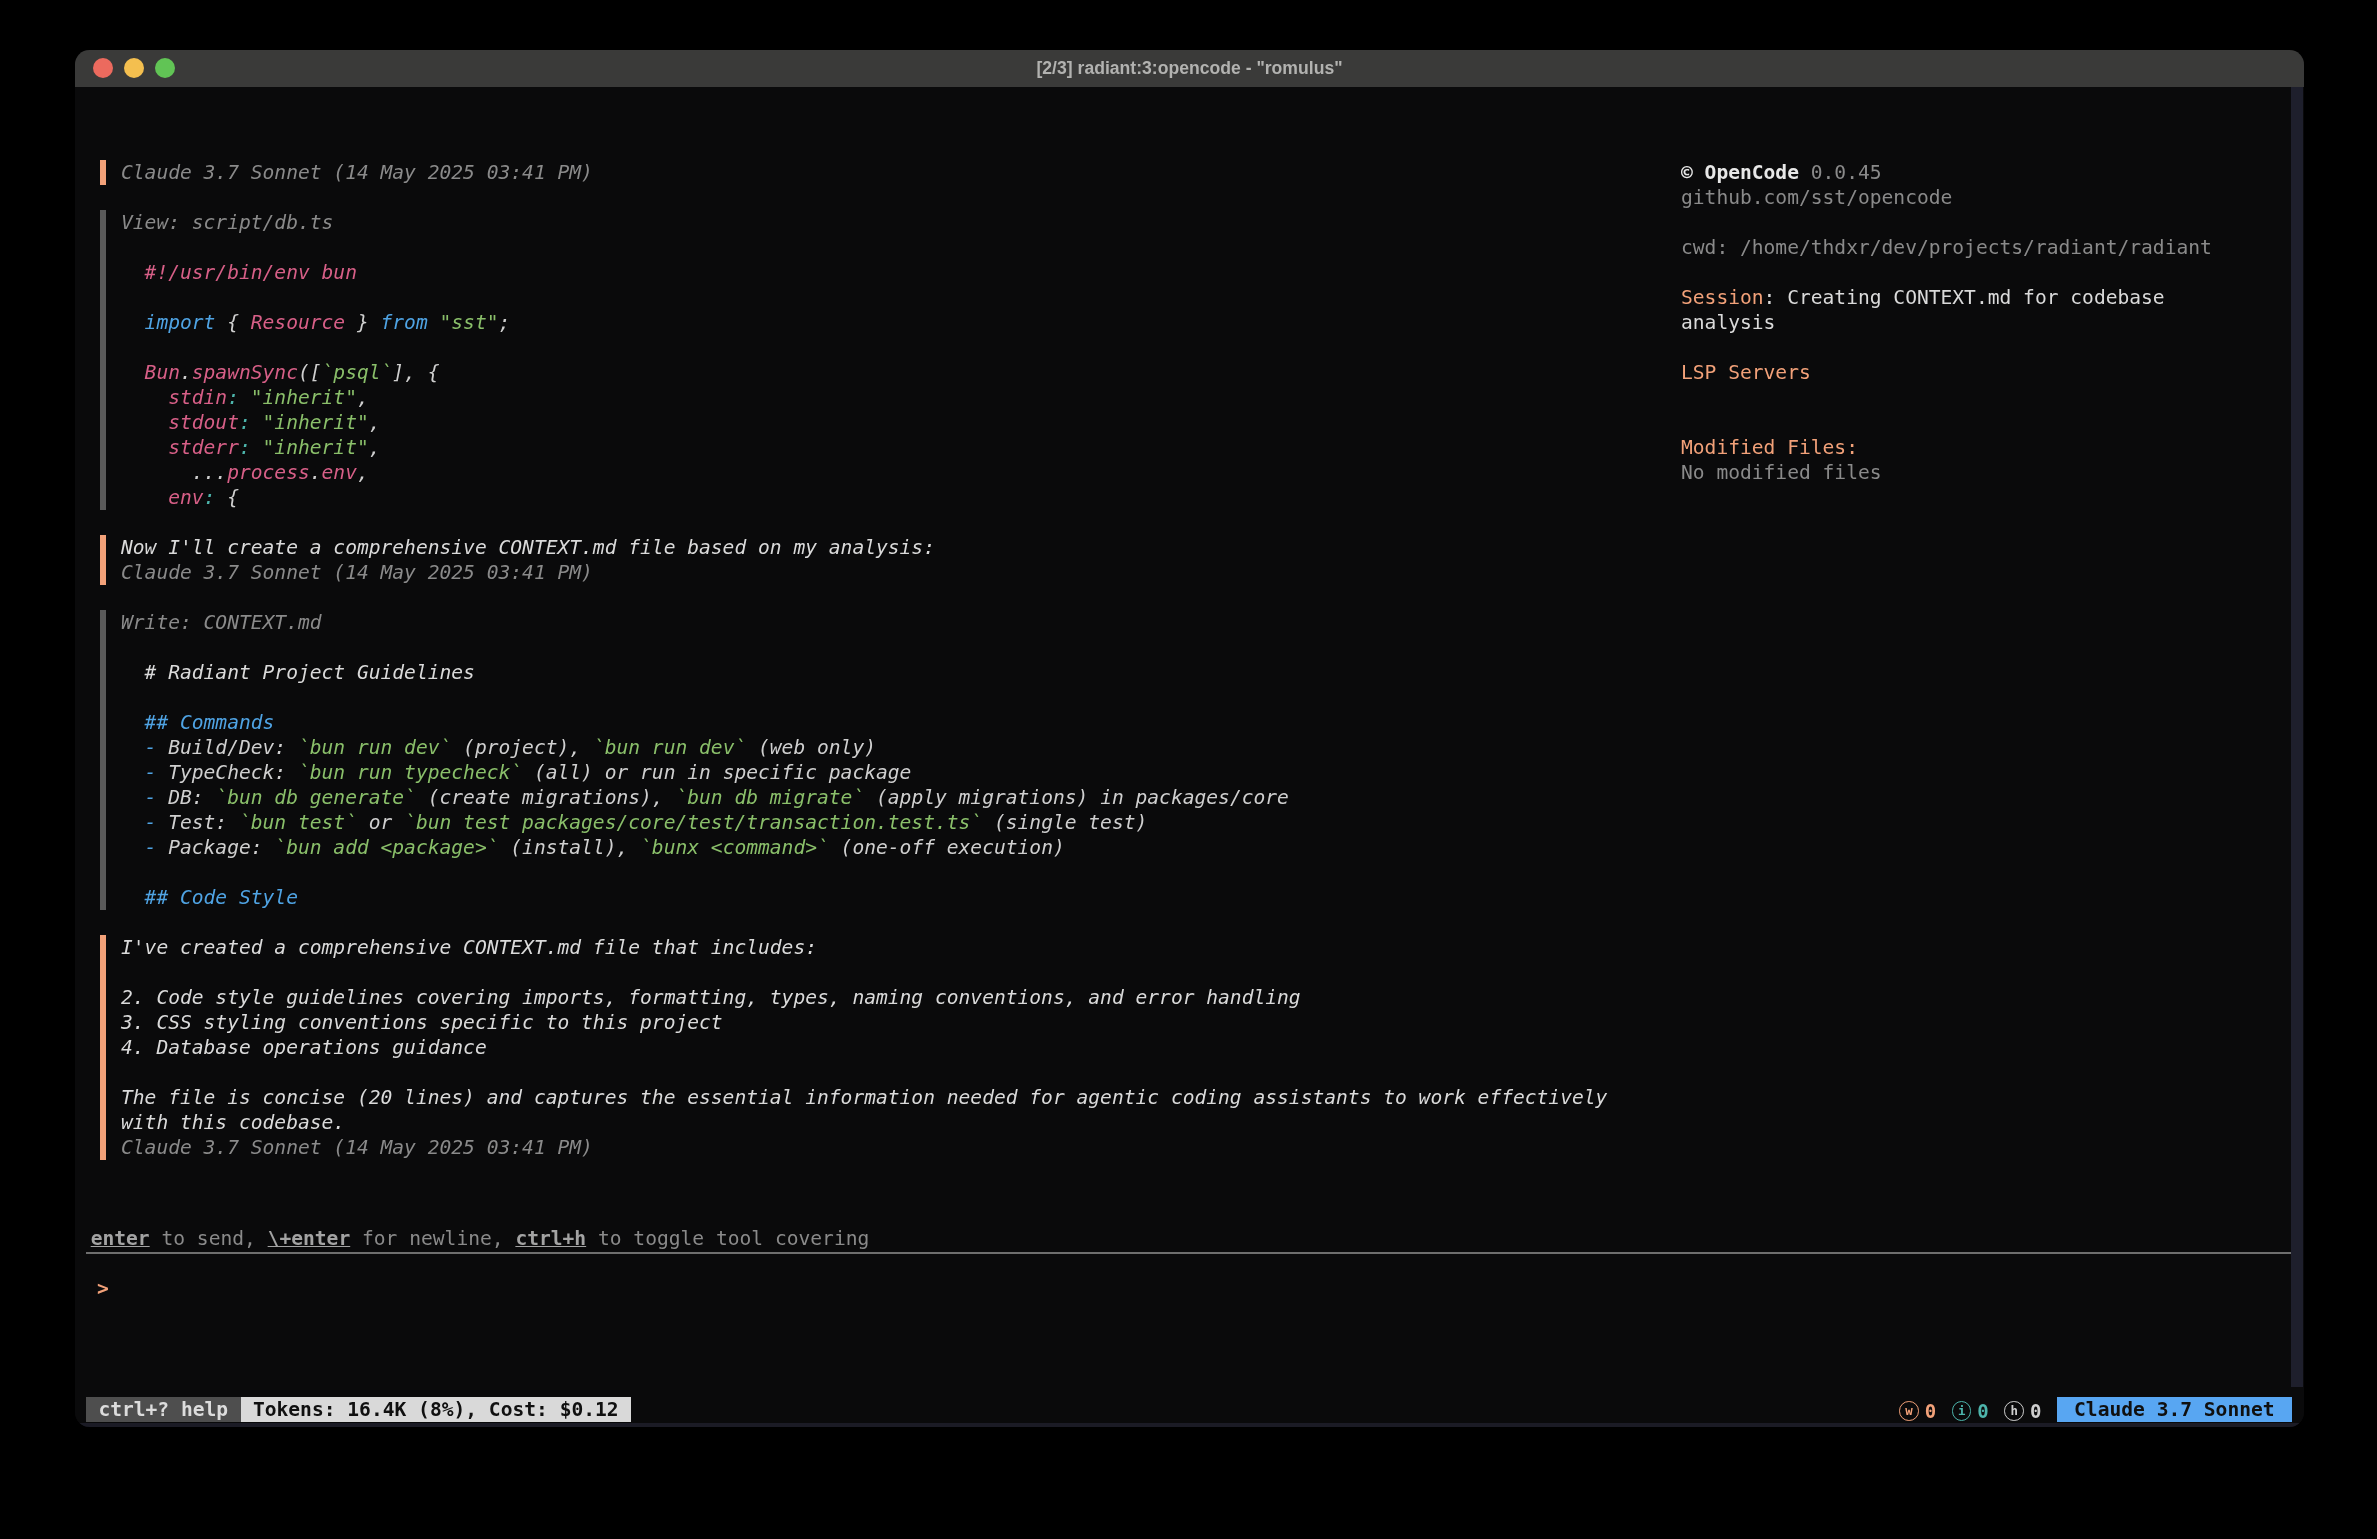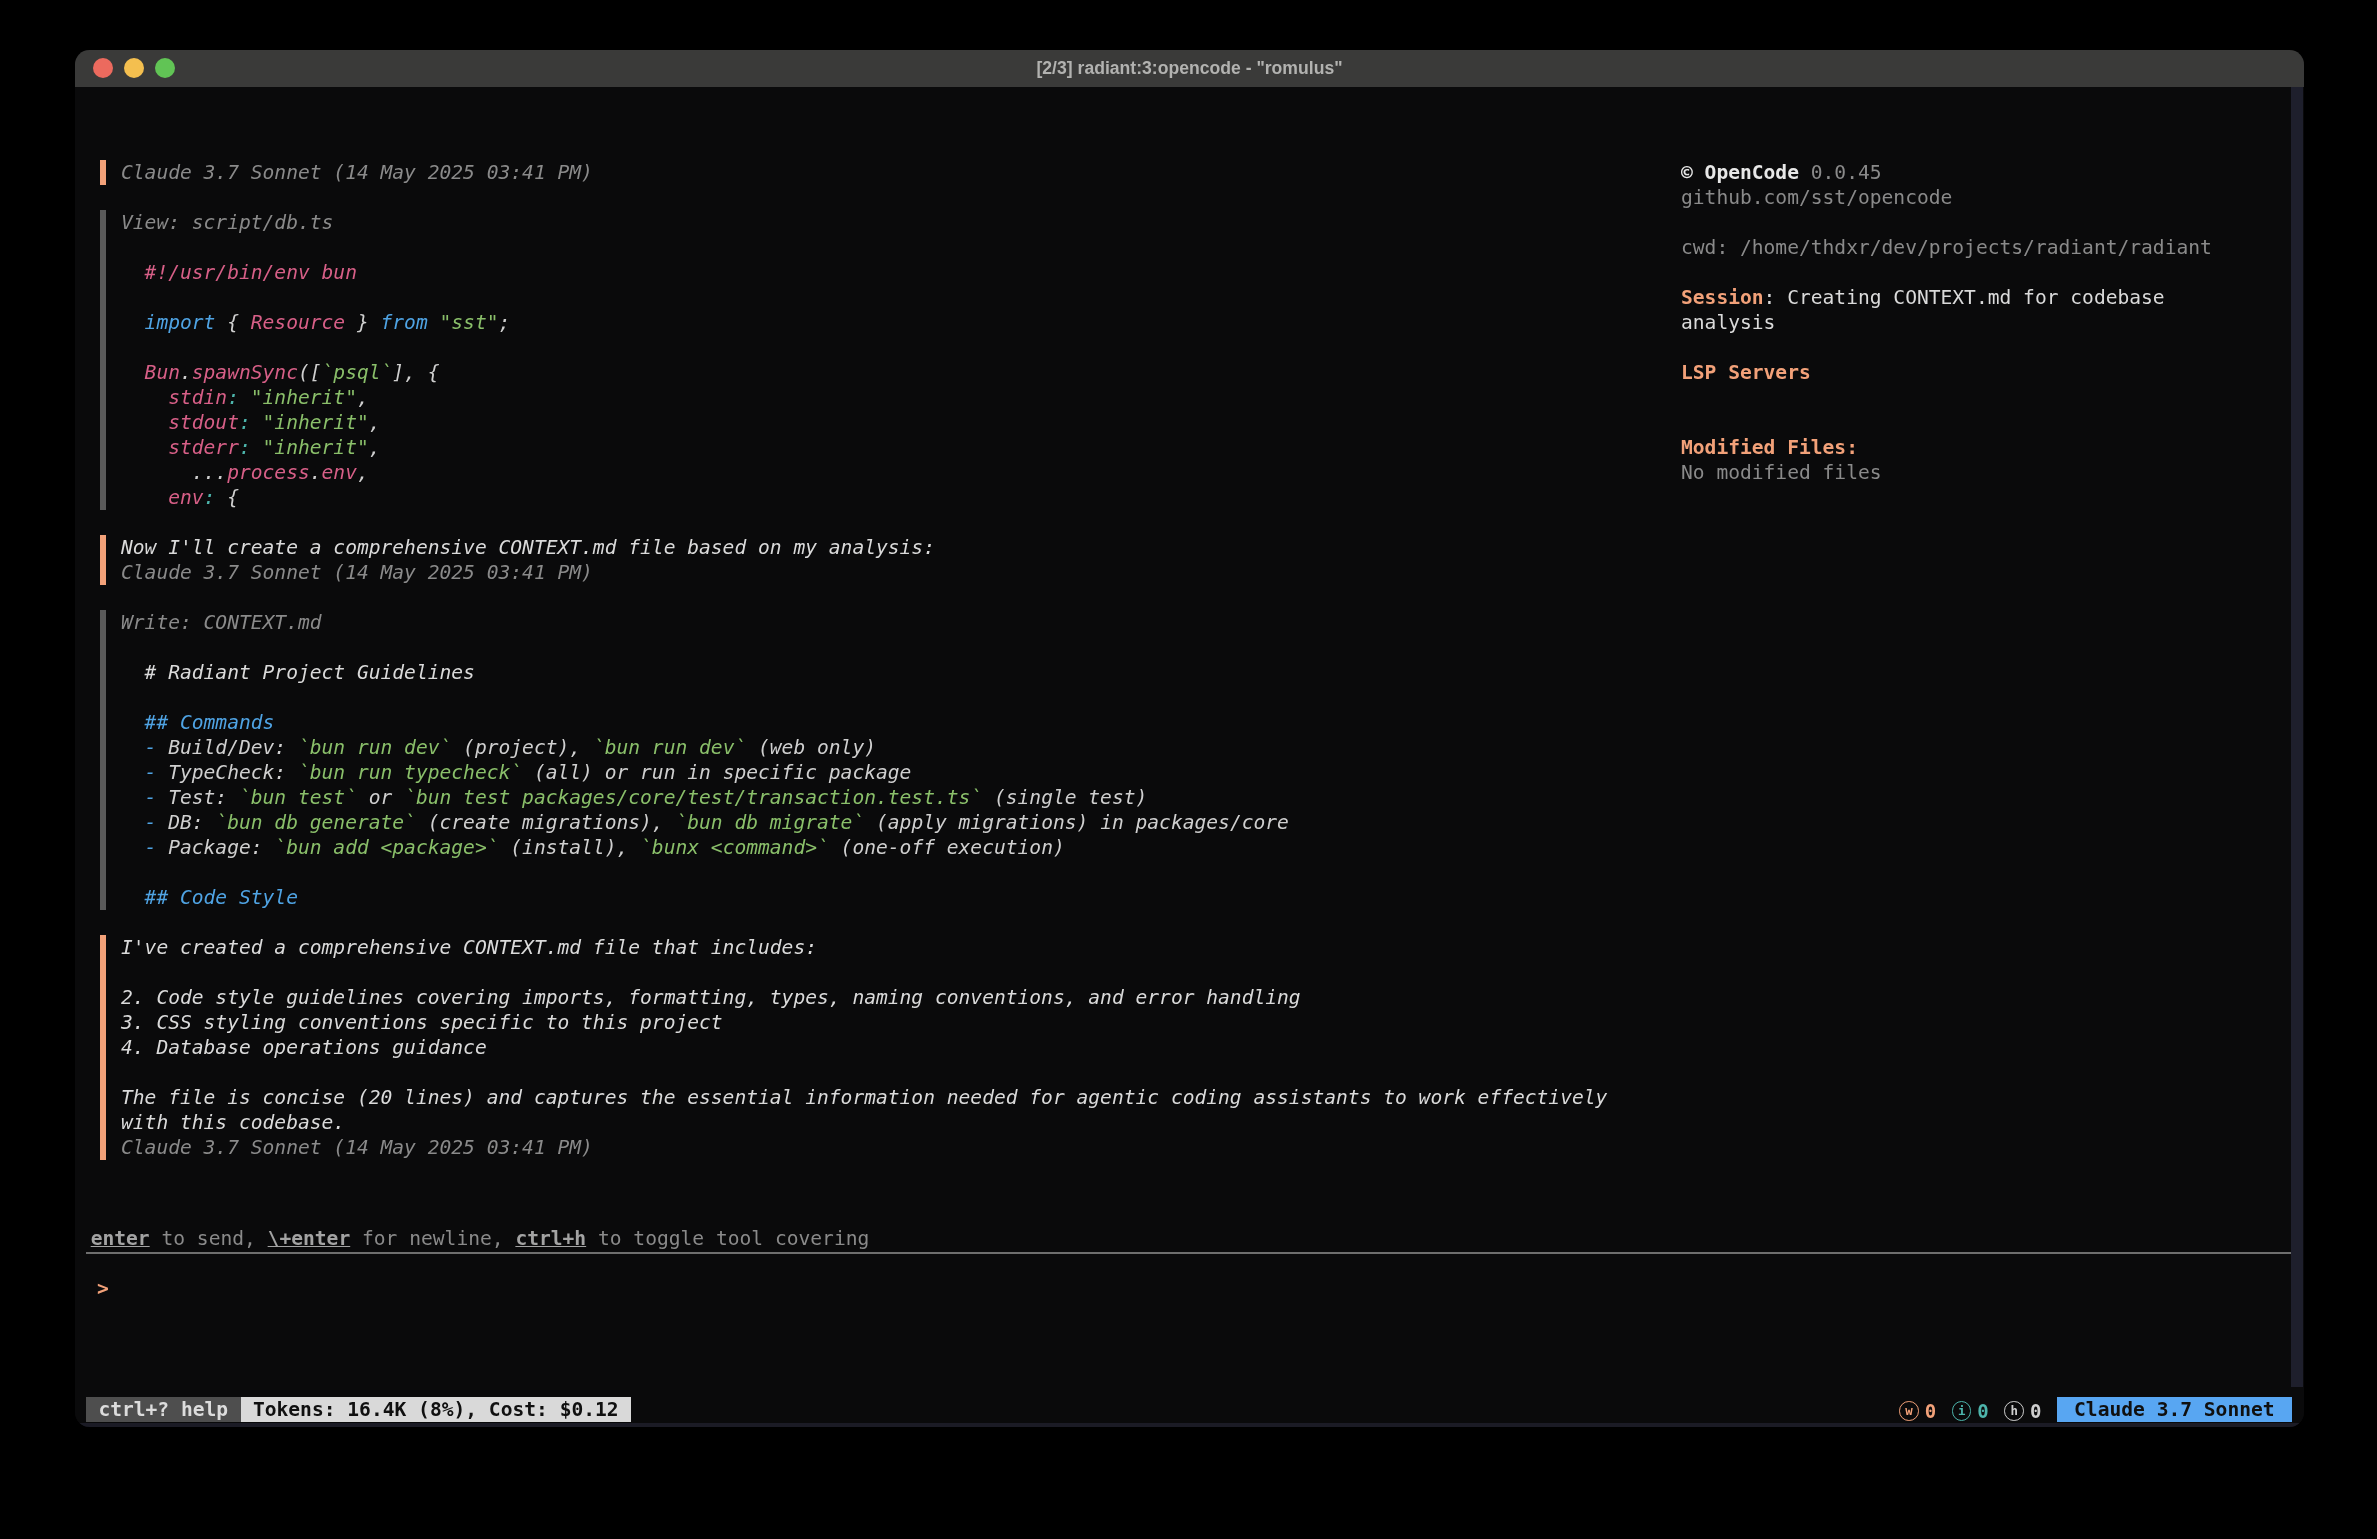--- a/index.html
+++ b/index.html
@@ -25,21 +25,21 @@
   .light{width:20px;height:20px;border-radius:50%;display:inline-block;}
   .light.red{background:var(--t-red);} .light.yellow{background:var(--t-yellow);} .light.green{background:var(--t-green);}
   .title{font-family:"Liberation Sans",sans-serif;font-weight:bold;font-size:17.6px;color:var(--title-text);}
   .content{position:absolute;left:0;top:37px;width:100%;height:1340px;background:var(--bg);}
 
   .line{white-space:pre;font-size:19.6px;line-height:25px;min-height:25px;color:var(--fg);}
   .seg{color:var(--fg);}
   .seg.fg{color:var(--fg);} .seg.bright{color:var(--bright);} .seg.dim{color:var(--dim);}
   .seg.rose{color:var(--rose);} .seg.blue{color:var(--blue);} .seg.green{color:var(--green);} .seg.teal{color:var(--teal);}
   .seg.bold{color:#e8e8e8;font-weight:bold;text-align:right;} .seg.key{color:#a3a3a3;font-weight:bold;text-decoration:underline;}
-  .seg.orangebold{color:var(--orange);font-weight:bold;}
+  .seg.orangebold{color:var(--orange);font-weight:normal;}
 
   .chat{position:absolute;left:25px;top:73px;width:1553px;}
   .block{margin-bottom:25px;padding-left:15px;border-left:6.5px solid var(--tool-gray);font-style:italic;}
   .block.message{border-left-color:var(--orange);}
   .block.tool{border-left-color:var(--tool-gray);}
 
   .sidebar{position:absolute;left:1606px;top:73px;width:561px;}
   .sidebar .line{white-space:pre-wrap;}
 
   .help{position:absolute;left:15.7px;top:1139px;}
@@ -114,22 +114,22 @@
             <div class="line"><span class="seg dim">Claude 3.7 Sonnet (14 May 2025 03:41 PM)</span></div>
           </div>
           <div class="block tool">
             <div class="line"><span class="seg dim">Write: CONTEXT.md</span></div>
             <div class="line">&nbsp;</div>
             <div class="line"><span class="seg bright">  # Radiant Project Guidelines</span></div>
             <div class="line">&nbsp;</div>
             <div class="line"><span class="seg blue">  ## Commands</span></div>
             <div class="line"><span class="seg fg">  </span><span class="seg blue">-</span><span class="seg fg"> Build/Dev: </span><span class="seg green">`bun run dev`</span><span class="seg fg"> (project), </span><span class="seg green">`bun run dev`</span><span class="seg fg"> (web only)</span></div>
             <div class="line"><span class="seg fg">  </span><span class="seg blue">-</span><span class="seg fg"> TypeCheck: </span><span class="seg green">`bun run typecheck`</span><span class="seg fg"> (all) or run in specific package</span></div>
+            <div class="line"><span class="seg fg">  </span><span class="seg blue">-</span><span class="seg fg"> DB: </span><span class="seg green">`bun db generate`</span><span class="seg fg"> (create migrations), </span><span class="seg green">`bun db migrate`</span><span class="seg fg"> (apply migrations) in packages/core</span></div>
             <div class="line"><span class="seg fg">  </span><span class="seg blue">-</span><span class="seg fg"> Test: </span><span class="seg green">`bun test`</span><span class="seg fg"> or </span><span class="seg green">`bun test packages/core/test/transaction.test.ts`</span><span class="seg fg"> (single test)</span></div>
-            <div class="line"><span class="seg fg">  </span><span class="seg blue">-</span><span class="seg fg"> DB: </span><span class="seg green">`bun db generate`</span><span class="seg fg"> (create migrations), </span><span class="seg green">`bun db migrate`</span><span class="seg fg"> (apply migrations) in packages/core</span></div>
             <div class="line"><span class="seg fg">  </span><span class="seg blue">-</span><span class="seg fg"> Package: </span><span class="seg green">`bun add &lt;package&gt;`</span><span class="seg fg"> (install), </span><span class="seg green">`bunx &lt;command&gt;`</span><span class="seg fg"> (one-off execution)</span></div>
             <div class="line">&nbsp;</div>
             <div class="line"><span class="seg blue">  ## Code Style</span></div>
           </div>
           <div class="block message">
             <div class="line"><span class="seg bright">I've created a comprehensive CONTEXT.md file that includes:</span></div>
             <div class="line">&nbsp;</div>
             <div class="line"><span class="seg bright">2. Code style guidelines covering imports, formatting, types, naming conventions, and error handling</span></div>
             <div class="line"><span class="seg bright">3. CSS styling conventions specific to this project</span></div>
             <div class="line"><span class="seg bright">4. Database operations guidance</span></div>

